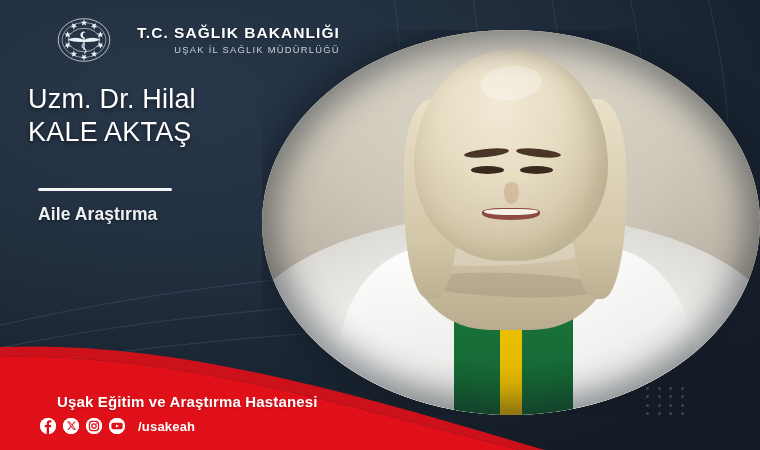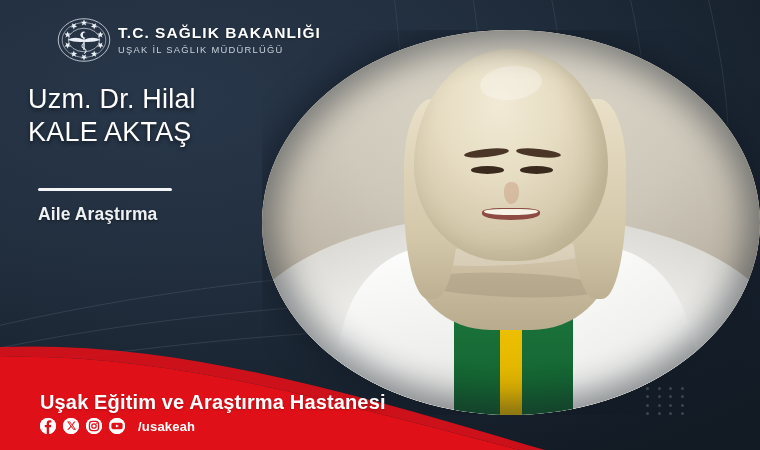--- a/index.html
+++ b/index.html
@@ -184,32 +184,33 @@
   .teeth{
     position:absolute; left:4%; top:6%;
     width:92%; height:56%;
     background:#f6f2e6;
     border-radius: 34% 34% 46% 46%;
   }
 
   
   .logo-block{
     position:absolute; left:56px; top:12px;
-    display:flex; align-items:center; gap:6px;
+    display:flex; align-items:center; gap:25px;
   }
   .logo-emblem{ width:56px; height:56px; flex:0 0 56px; }
   .logo-text .line1{
     color:#ffffff; font-size:15.5px; font-weight:bold;
     letter-spacing:1.05px; line-height:18px; white-space:nowrap;
     text-shadow:0 1px 2px rgba(0,0,0,0.4);
   }
   .logo-text .line2{
     color:#c9d2da; font-size:9.4px; font-weight:normal;
     letter-spacing:1.25px; line-height:13px; white-space:nowrap;
     margin-top:1px;
+    text-align:right;
   }
 
   
   .doctor-name{
     position:absolute; left:28px; top:83px;
     color:#ffffff;
     font-size:27px; line-height:33px;
     letter-spacing:0.2px;
     text-shadow: 0 2px 4px rgba(0,0,0,0.55);
     white-space:nowrap;
@@ -267,25 +268,26 @@
     position:absolute;
     left:0; top:0; width:760px; height:450px;
     pointer-events:none;
   }
   .footer-content{
     position:absolute; left:40px; bottom:16px;
     z-index:5;
   }
   .footer-title{
     color:#ffffff;
-    font-size:20px; font-weight:bold;
+    font-size:15px; font-weight:bold;
     letter-spacing:0.15px;
     line-height:22px;
     white-space:nowrap;
     text-shadow:0 1px 2px rgba(90,0,5,0.35);
+    margin-left:17px;
   }
   .social-row{
     display:flex; align-items:center; gap:7px;
     margin-top:5px;
   }
   .sicon{
     width:16px; height:16px; flex:0 0 16px;
     border-radius:50%;
     background:#ffffff;
     display:flex; align-items:center; justify-content:center;

